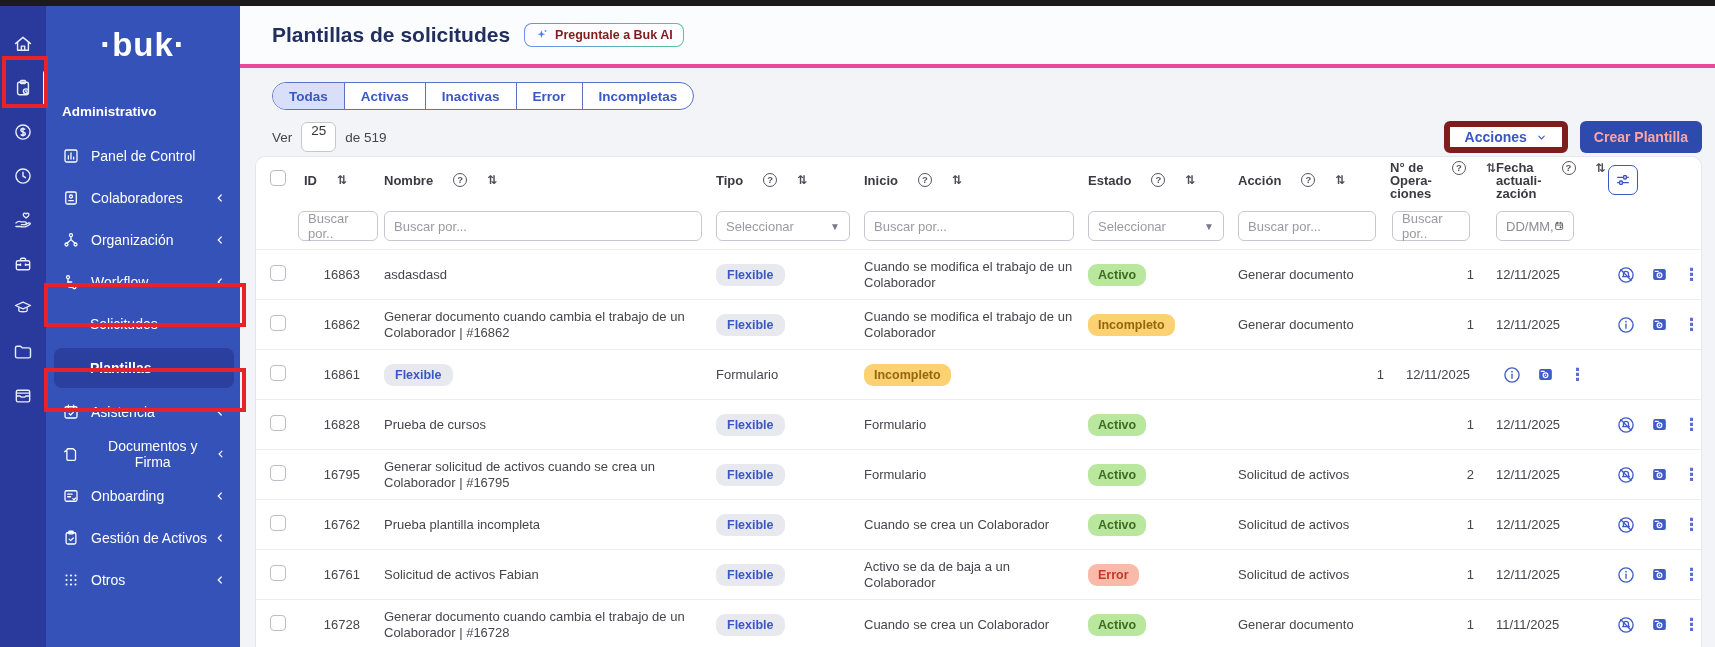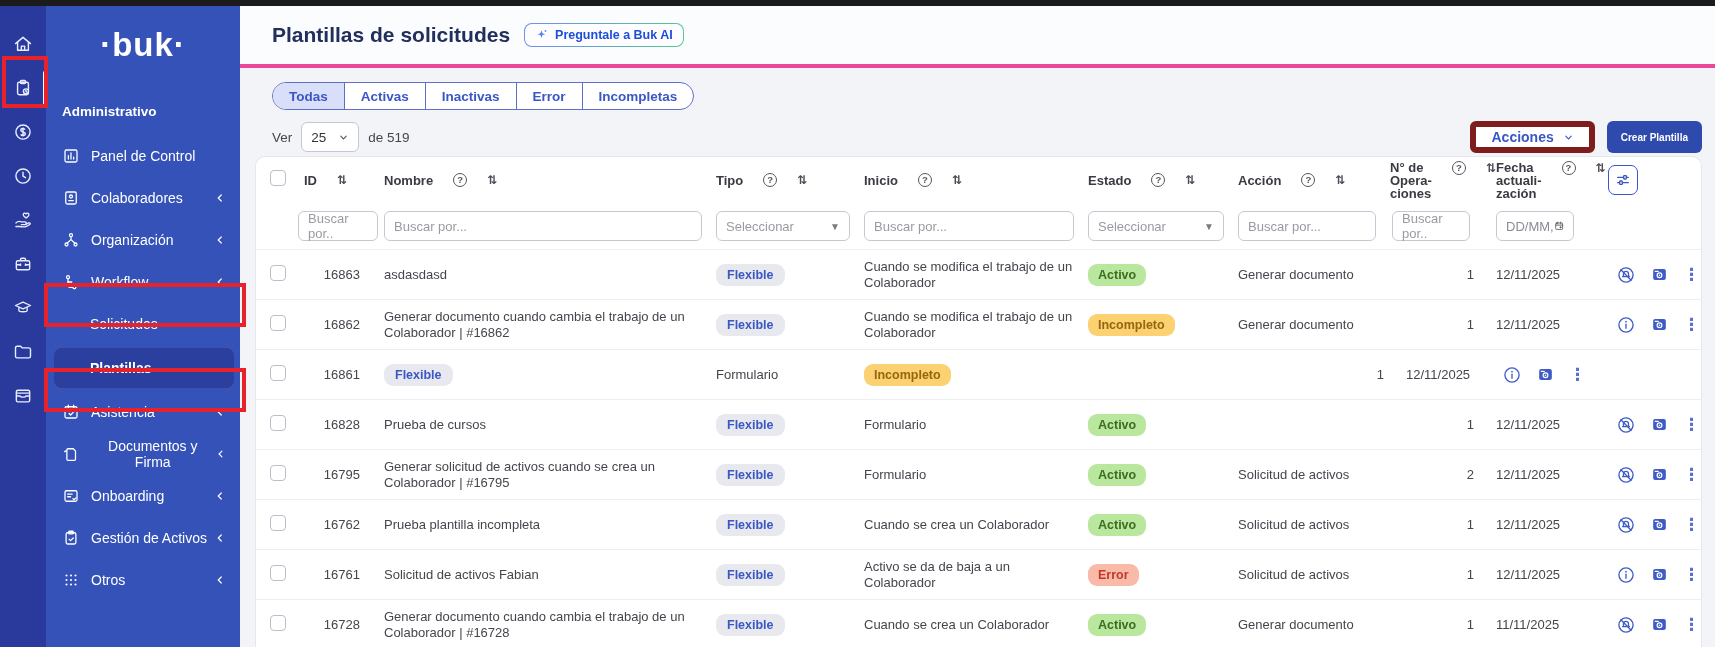--- a/index.html
+++ b/index.html
@@ -41,37 +41,37 @@
   #ann-plantillas { left: 44px; top: 368px; width: 202px; height: 44px; }
 
   
   .main { position: absolute; left: 240px; top: 6px; width: 1475px; height: 641px; background: #f3f4f8; }
   .pagehead { height: 62px; background: #fbfcfe; border-bottom: 4px solid #ec4899;
               display: flex; align-items: center; padding-left: 32px; }
   .title { font-size: 21px; font-weight: 700; color: #222f5d; }
   .ai-btn { margin-left: 14px; background: linear-gradient(90deg, #6f8df2, #56c692); padding: 1px;
             border-radius: 8px; cursor: pointer; }
   .ai-btn-inner { background: #fdfdff; border-radius: 7px; padding: 4px 10px; display: flex; align-items: center;
-                  gap: 6px; font-size: 12.5px; color: #1d4ed8; font-weight: 700; }
+                  gap: 6px; font-size: 12.5px; color: #7f1d1d; font-weight: 700; }
 
   .tabsrow { margin: 14px 0 0 32px; display: flex; }
   .tabgroup { display: flex; border: 1px solid #5e6fc7; border-radius: 15px; overflow: hidden; background: #fff; height: 28px; }
   .tab { padding: 0 16px; display: flex; align-items: center; font-size: 13.5px; color: #3a57c4;
          border-right: 1px solid #5e6fc7; cursor: pointer; font-weight: 600; }
   .tab:last-child { border-right: none; }
   .tab.active { background: #d9dff8; font-weight: 700; }
 
   .controls { margin: 11px 13px 0 32px; display: flex; align-items: center; }
   .ver-label, .total-label { font-size: 13.5px; color: #45454d; }
   .pagesize { margin: 0 9px; border: 1px solid #c7c7d2; border-radius: 6px; background: #fff; height: 30px;
-              display: flex; align-items: center; padding: 0 9px; font-size: 13.5px; color: #33333b; gap: 12px; cursor: pointer; }
+              display: flex; align-items: center; padding: 0 9px; font-size: 13.5px; color: #33333b; gap: 12px; cursor: pointer; flex-direction: column; }
   .spacer { flex: 1; }
   .btn-acciones { height: 32px; border: 6px solid #7f1d1d; color: #3a57c4; background: #fff; border-radius: 6px;
                   padding: 0 15px; font-size: 14px; font-weight: 600; display: flex; align-items: center; gap: 9px; cursor: pointer; }
-  .btn-crear { height: 32px; background: #2e4aad; color: #ffffff; border-radius: 6px; padding: 0 14px; font-size: 10px;
+  .btn-crear { height: 32px; background: #2e4aad; color: #fca5a5; border-radius: 6px; padding: 0 14px; font-size: 14px;
                font-weight: 700; margin-left: 12px; display: flex; align-items: center; cursor: pointer; }
 
   
   .card { position: absolute; left: 15px; top: 150px; width: 1447px; height: 491px; background: #fff;
           border: 1px solid #e6e6ee; border-bottom: none; border-radius: 10px 10px 0 0; overflow: hidden; }
   .trow { display: grid; grid-template-columns: 34px 80px 332px 148px 224px 150px 152px 90px 114px auto;
           align-items: center; padding-left: 14px; }
   .hrow { height: 46px; }
   .frow { height: 46px; }
   .drow { height: 50px; border-top: 1px solid #ededf2; font-size: 13px; color: #45454d; }

